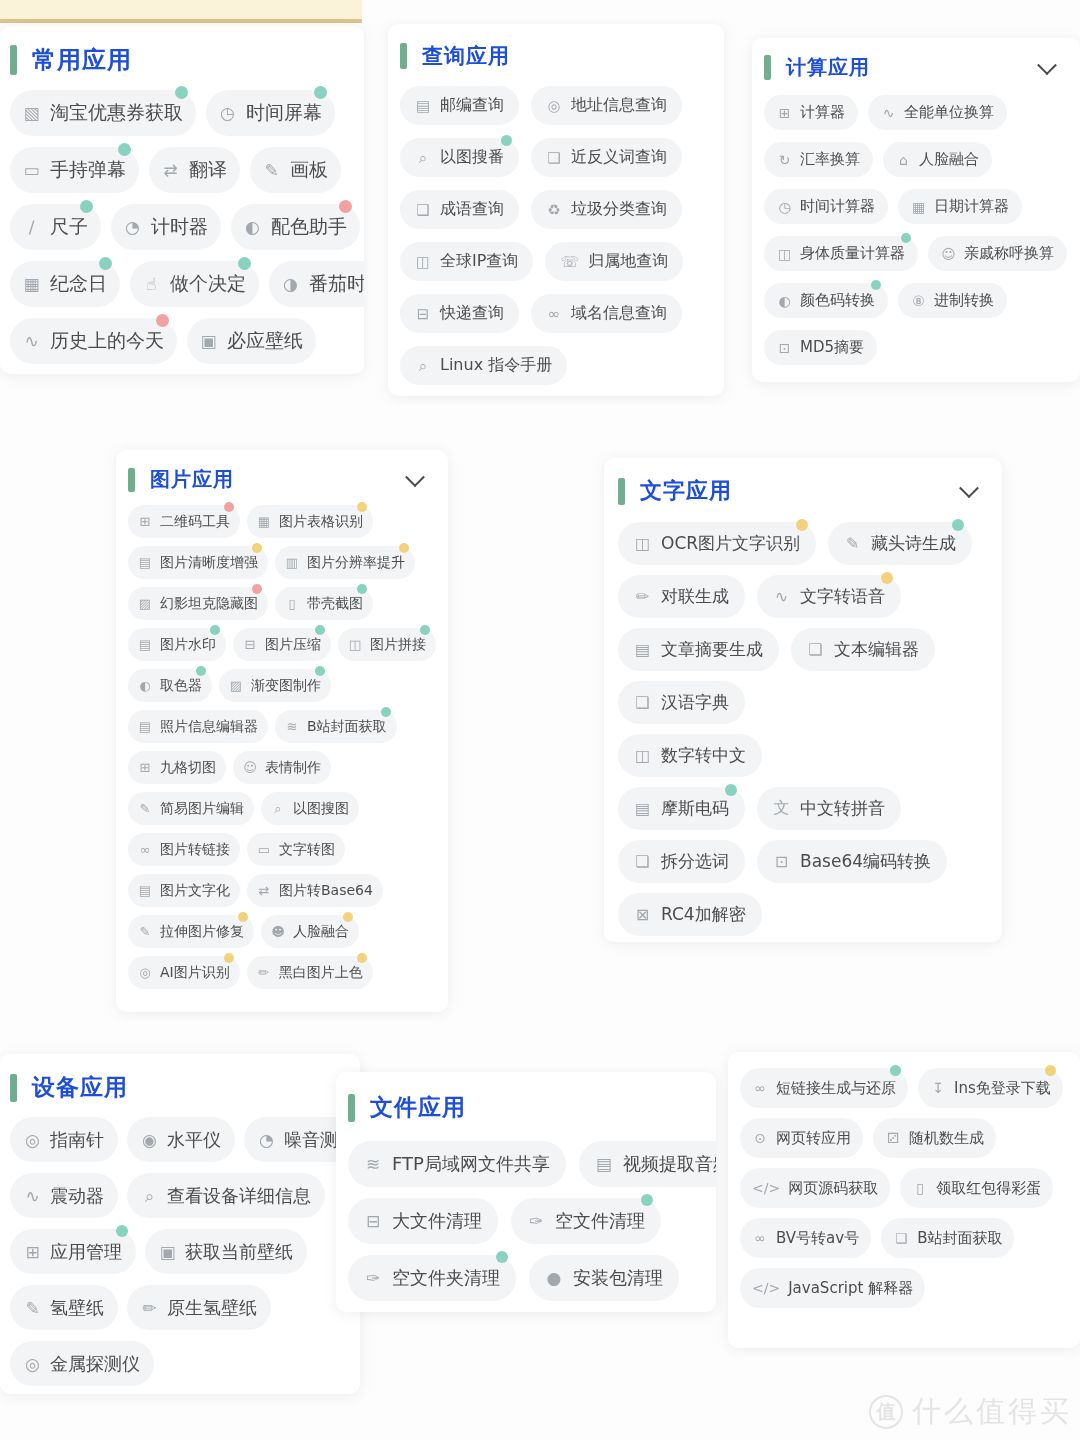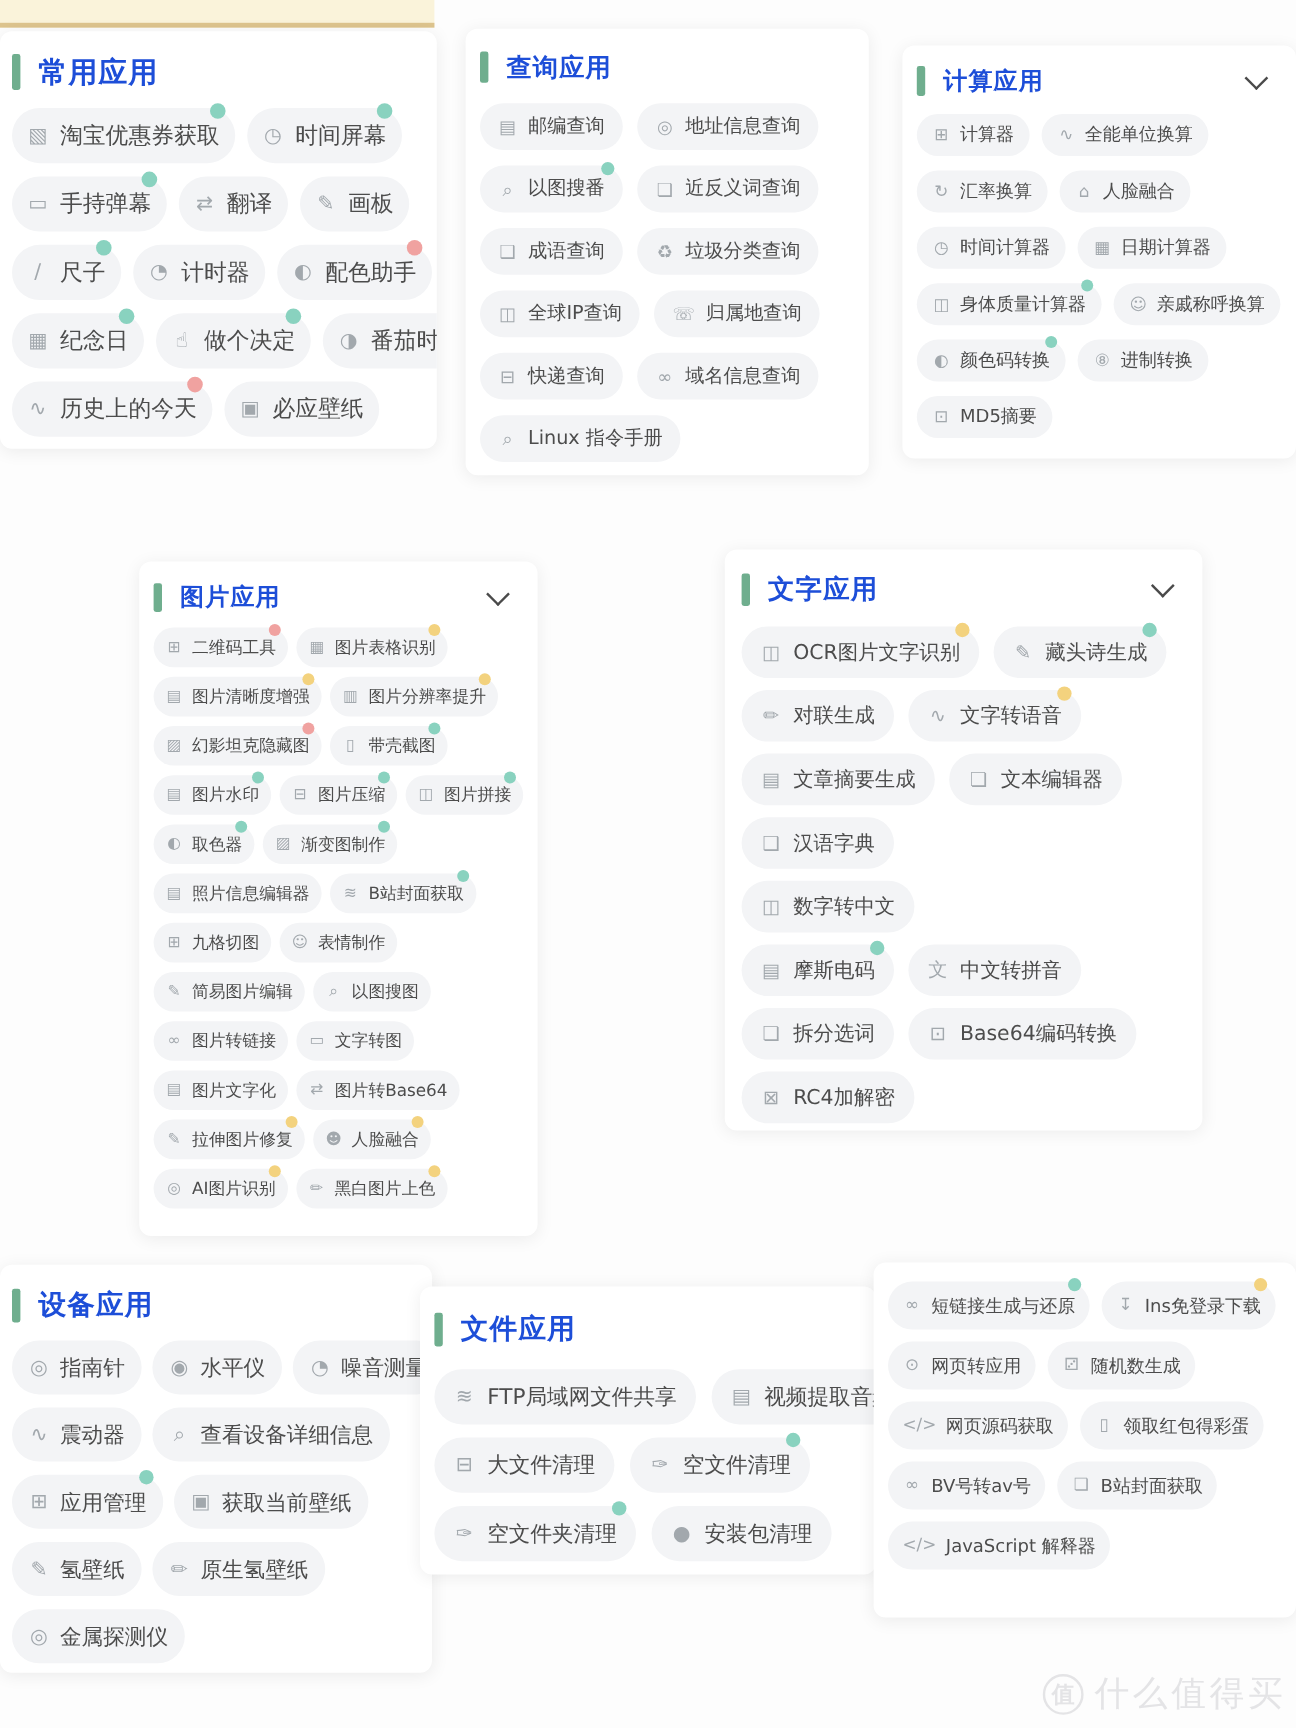--- a/index.html
+++ b/index.html
@@ -63,21 +63,21 @@
   .card-query .dot{width:11px;height:11px;top:-3px;right:7px;}
 
   .card-calc{left:752px;top:38px;width:328px;height:344px;padding:14px 8px 10px 12px;}
   .card-calc .title-bar{height:25px;} .card-calc .card-title{font-size:20px;}
   .card-calc .card-header{margin:2px 2px 14px 0;}
   .card-calc .pill{height:35px;border-radius:18px;padding:0 13px;font-size:15px;margin-right:10px;}
   .card-calc .ico{font-size:14px;margin-right:8px;min-width:15px;}
   .card-calc .row{margin-bottom:12px;}
   .card-calc .dot{width:10px;height:10px;top:-3px;right:7px;}
 
-  .card-image{left:116px;top:468px;width:332px;height:562px;padding:14px 8px 8px 12px;}
+  .card-image{left:116px;top:450px;width:332px;height:562px;padding:14px 8px 8px 12px;}
   .card-image .title-bar{height:24px;} .card-image .card-title{font-size:20px;}
   .card-image .card-header{margin:2px 2px 12px 0;}
   .card-image .pill{height:33px;border-radius:17px;padding:0 10px;font-size:14px;margin-right:7px;}
   .card-image .ico{font-size:13px;margin-right:8px;min-width:14px;}
   .card-image .row{margin-bottom:8px;}
   .card-image .dot{width:10px;height:10px;top:-3px;right:6px;}
 
   .card-text{left:604px;top:458px;width:398px;height:484px;padding:16px 8px 10px 14px;}
   .card-text .title-bar{height:27px;} .card-text .card-title{font-size:22px;}
   .card-text .card-header{margin:2px 2px 16px 0;}
@@ -87,21 +87,21 @@
   .card-text .dot{width:12px;height:12px;top:-3px;right:8px;}
 
   .card-device{left:0;top:1054px;width:360px;height:340px;padding:16px 6px 10px 10px;}
   .card-device .title-bar{height:28px;} .card-device .card-title{font-size:23px;}
   .card-device .card-header{margin:2px 2px 14px 0;}
   .card-device .pill{height:45px;border-radius:23px;padding:0 14px;font-size:18px;margin-right:9px;}
   .card-device .ico{font-size:17px;margin-right:9px;min-width:17px;}
   .card-device .row{margin-bottom:11px;}
   .card-device .dot{width:12px;height:12px;top:-4px;right:8px;}
 
-  .card-file{left:350px;top:1072px;width:380px;height:240px;padding:18px 8px 10px 12px;}
+  .card-file{left:336px;top:1072px;width:380px;height:240px;padding:18px 8px 10px 12px;}
   .card-file .title-bar{height:28px;} .card-file .card-title{font-size:23px;}
   .card-file .card-header{margin:2px 2px 18px 0;}
   .card-file .pill{height:46px;border-radius:23px;padding:0 16px;font-size:18px;margin-right:13px;}
   .card-file .ico{font-size:17px;margin-right:10px;min-width:18px;}
   .card-file .row{margin-bottom:11px;}
   .card-file .dot{width:12px;height:12px;top:-4px;right:8px;}
 
   .card-other{left:728px;top:1052px;width:352px;height:296px;padding:16px 8px 10px 12px;}
   .card-other .title-bar{height:26px;} .card-other .card-title{font-size:21px;}
   .card-other .card-header{margin:2px 2px 14px 0;}

